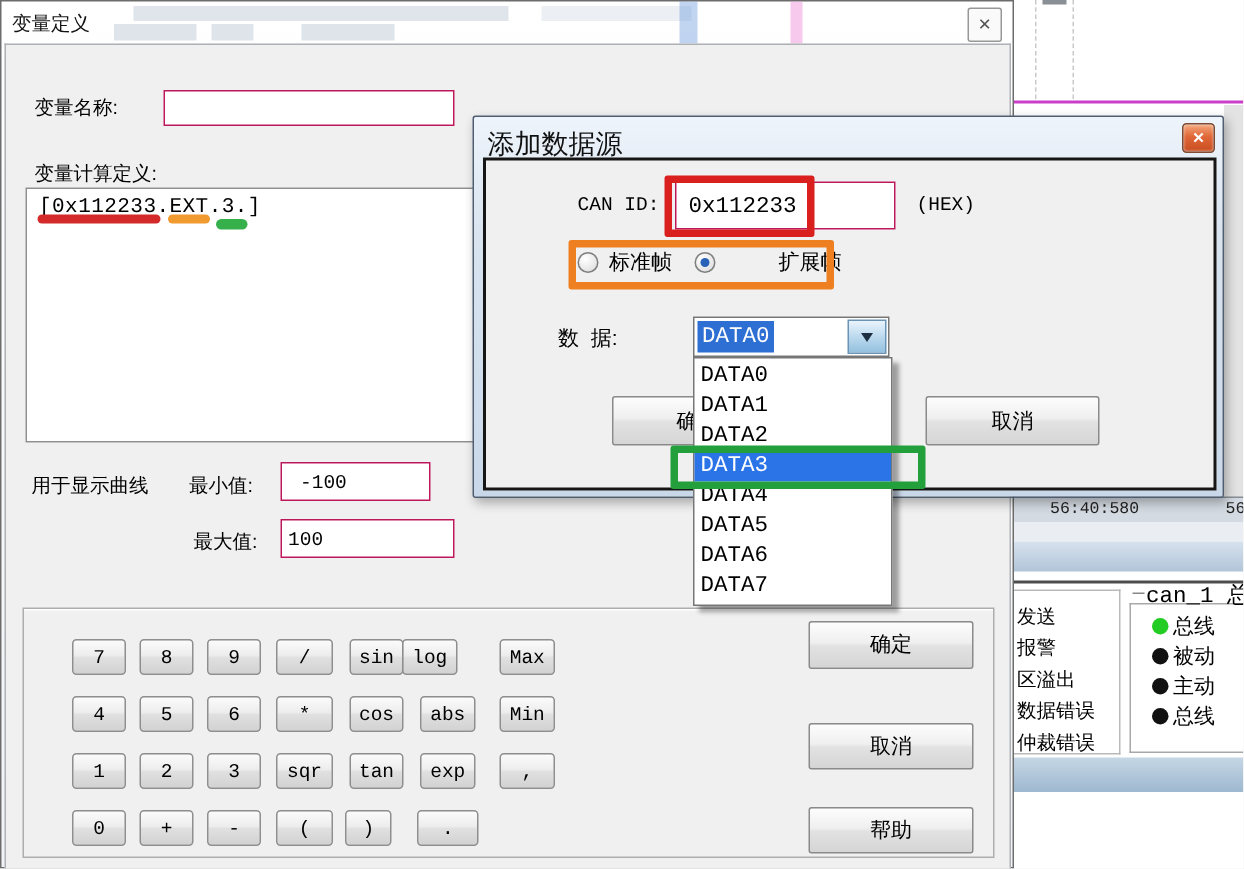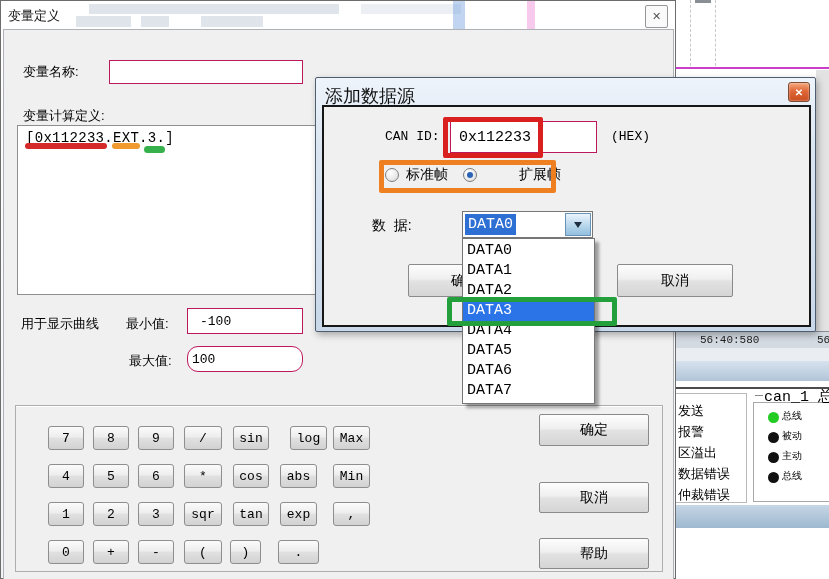--- a/index.html
+++ b/index.html
@@ -18,21 +18,21 @@
   .lite-row { position:absolute; left:0; top:348px; width:153px; height:13px; background:#eaeef2; }
   .blue-band { position:absolute; left:0; top:361px; width:153px; height:20px; background:linear-gradient(180deg,#d7e2ee,#b1c5d8); }
   .dark-line { position:absolute; left:0; top:387px; width:153px; height:2px; background:#4c4c4c; }
   .status-box { position:absolute; left:0; top:393px; width:71px; height:110px; background:#fff; border:1px solid #b9b9b9; border-left:none; overflow:hidden; padding:6px 0 0 2px; }
   .status-box div { font-size:13px; line-height:21px; white-space:nowrap; }
   .can-group { position:absolute; left:77px; top:402px; width:76px; height:100px; background:#fff; border:1px solid #a8a8a8; border-right:none; overflow:hidden; }
   .can-group-label { position:absolute; left:88px; top:387px; width:65px; font-size:15px; white-space:nowrap; overflow:hidden; }
   .can-group-dash { position:absolute; left:79px; top:395px; width:8px; height:1px; background:#888; }
   .bus-row { position:absolute; left:92px; width:61px; height:18px; overflow:hidden; }
   .bus-led { position:absolute; left:0; top:3px; width:11px; height:11px; border-radius:50%; background:#111; }
-  .bus-row span.lbl { position:absolute; left:14px; top:0; font-size:10px; white-space:nowrap; }
+  .bus-row span.lbl { position:absolute; left:14px; top:0; font-size:14px; white-space:nowrap; }
   .blue-bar { position:absolute; left:0; top:505px; width:153px; height:23px; background:linear-gradient(180deg,#c6d6e5,#9db8cf); }
   .top-mark { position:absolute; left:19px; top:0; width:16px; height:3px; background:#8a8f96; }
 
   
   .main-window { position:absolute; left:0; top:0; width:676px; height:579px; border:1px solid #6c6c6c; background:linear-gradient(180deg,#ffffff,#f1f3f6); z-index:1; }
   .mw-title { position:absolute; left:7px; top:6px; font-size:13px; color:#111; }
   .ghost { position:absolute; background:rgba(150,168,188,.30); }
   .ghost-blue { position:absolute; background:rgba(100,150,220,.40); }
   .ghost-pink { position:absolute; background:rgba(240,150,220,.50); }
   .mw-close { position:absolute; left:644px; top:4px; width:23px; height:23px; border:1px solid #979797; background:#fafafa; border-radius:2px; display:flex; align-items:center; justify-content:center; font-size:11px; color:#555; }
@@ -158,32 +158,32 @@
   <div class="lbl13" style="left:22px; top:106px;">变量计算定义:</div>
   <div class="textarea-box">
     <div class="calc-text">[0x112233.EXT.3.]</div>
     <div class="uline" style="left: 7px; top: 17px; width: 82px; height: 6px; background-color: rgb(212, 42, 42);"></div>
     <div class="uline" style="left: 94px; top: 17px; width: 28px; height: 6px; background-color: rgb(240, 154, 48);"></div>
     <div class="uline" style="left: 126px; top: 20px; width: 21px; height: 7px; background-color: rgb(53, 176, 74);"></div>
   </div>
 
   <div class="lbl13" style="left:20px; top:314px;">用于显示曲线</div>
   <div class="lbl13" style="left:125px; top:314px;">最小值:</div>
-  <input class="field" style="left: 186px; top: 307px; width: 116px; height: 26px; padding-left: 12px;" value="-100">
+  <input class="field" style="left: 186px; top: 307px; width: 100px; height: 26px; padding-left: 12px;" value="-100">
   <div class="lbl13" style="left:128px; top:351px;">最大值:</div>
-  <input class="field" style="left: 186px; top: 345px; width: 116px; height: 26px; border-radius: 11px;" value="100">
+  <input class="field" style="left: 186px; top: 345px; width: 116px; height: 26px;" value="100">
 
   <div class="group-box"></div>
 
   <div class="key" style="left:47px;  top:425px; width:36px;">7</div>
   <div class="key" style="left:92px;  top:425px; width:36px;">8</div>
   <div class="key" style="left:137px; top:425px; width:36px;">9</div>
   <div class="key" style="left:183px; top:425px; width:38px;">/</div>
   <div class="key" style="left:232px; top:425px; width:36px;">sin</div>
-  <div class="key" style="left:289px; top:425px; width:37px;">log</div>
+  <div class="key" style="left:267px; top:425px; width:37px;">log</div>
   <div class="key" style="left:332px; top:425px; width:37px;">Max</div>
 
   <div class="key" style="left:47px;  top:463px; width:36px;">4</div>
   <div class="key" style="left:92px;  top:463px; width:36px;">5</div>
   <div class="key" style="left:137px; top:463px; width:36px;">6</div>
   <div class="key" style="left:183px; top:463px; width:38px;">*</div>
   <div class="key" style="left:232px; top:463px; width:36px;">cos</div>
   <div class="key" style="left:279px; top:463px; width:37px;">abs</div>
   <div class="key" style="left:332px; top:463px; width:37px;">Min</div>
 

